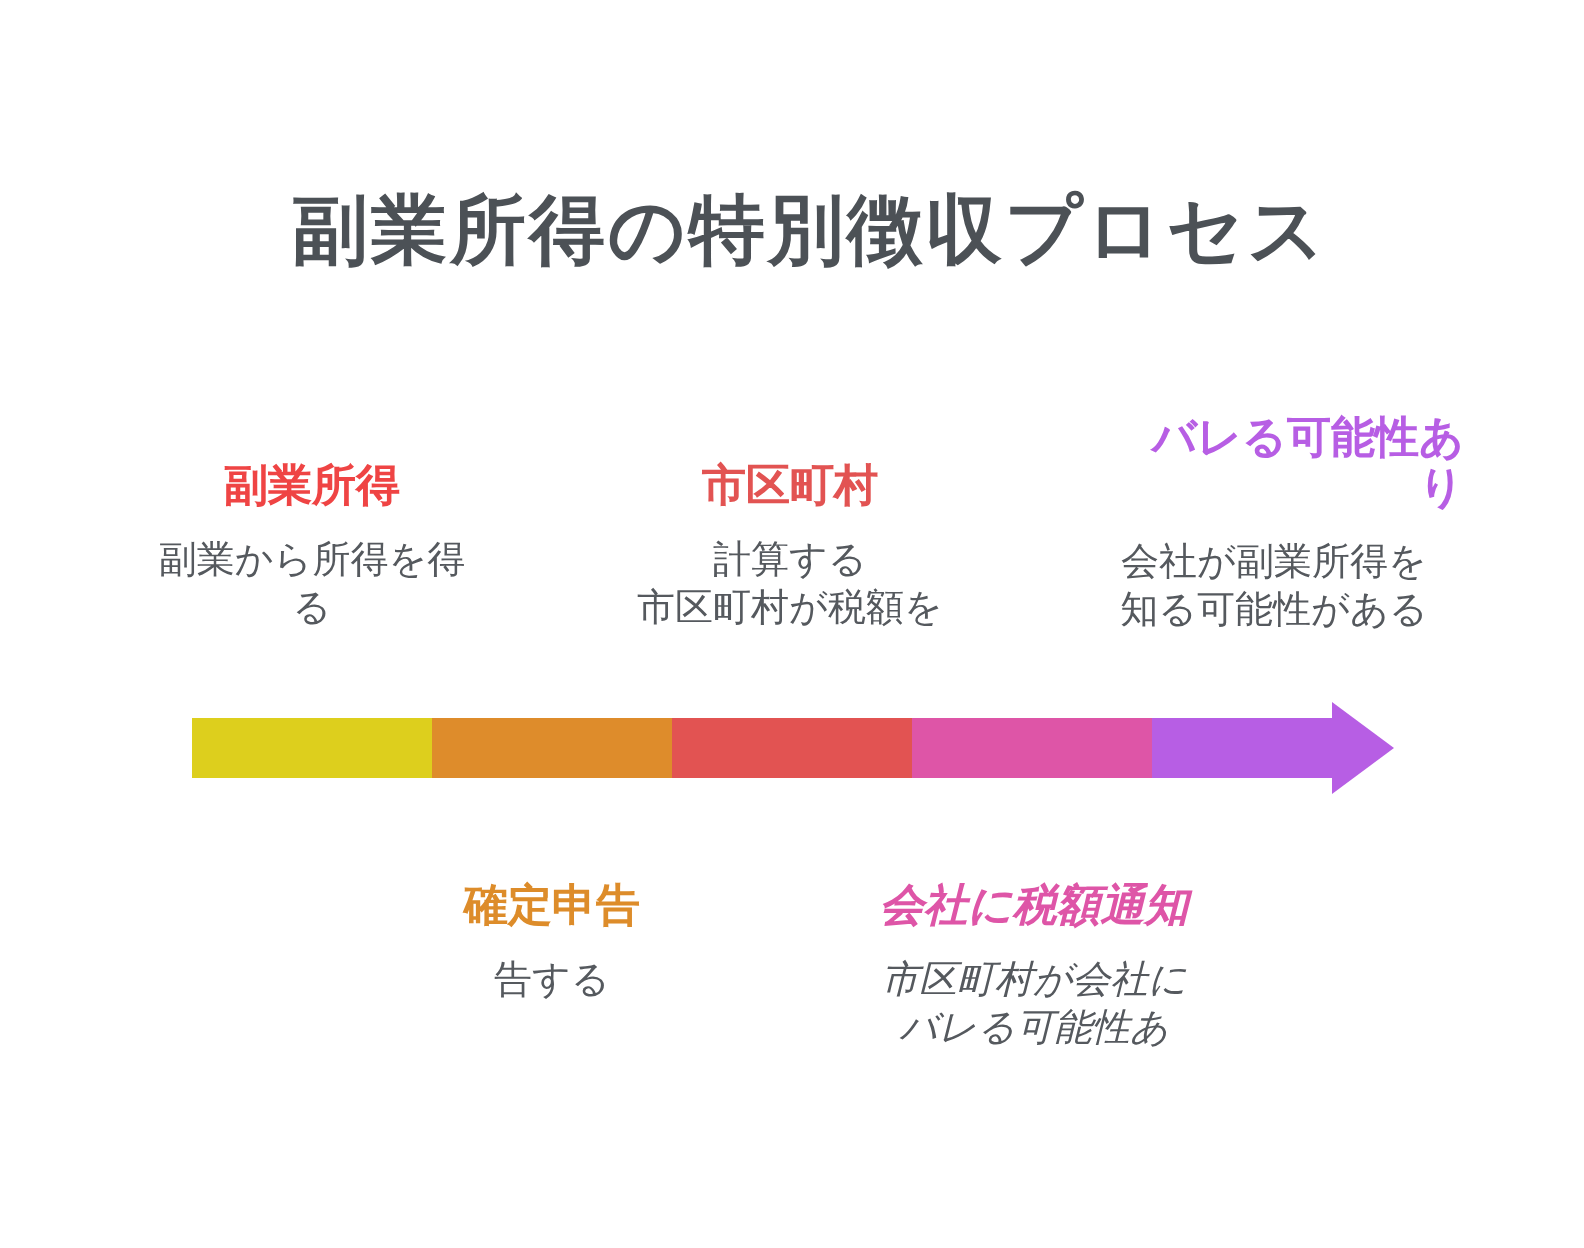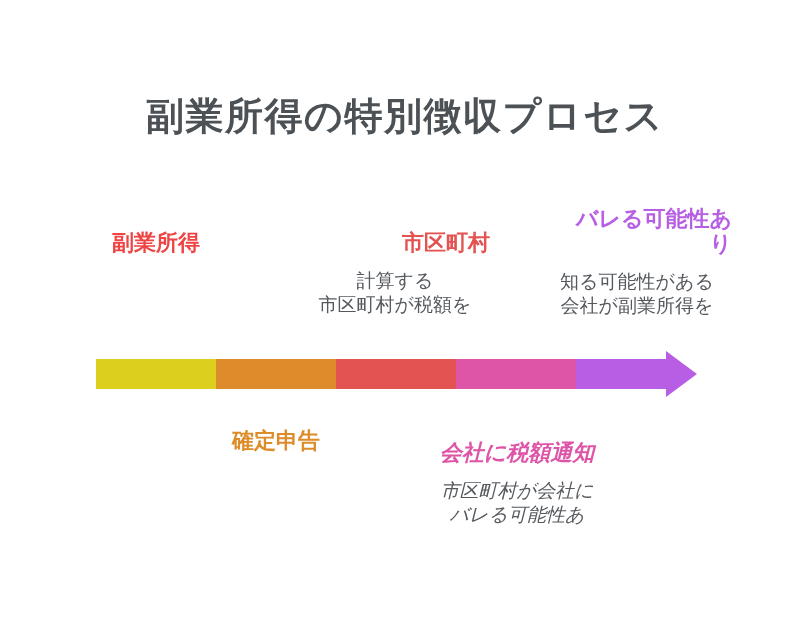--- a/index.html
+++ b/index.html
@@ -61,73 +61,78 @@
     left: 666px;
     top: 351px;
     width: 0;
     height: 0;
     border-top: 23px solid transparent;
     border-bottom: 23px solid transparent;
     border-left: 31px solid #b75ee4;
   }
   
   .pos-0 { left: 61px;  top: 230px; }
-  .pos-1 { left: 181px; top: 428px; }
+  .pos-1 { left: 181px; top: 440px; }
   .pos-2 { left: 300px; top: 230px; }
   .pos-3 { left: 422px; top: 440px; font-style: italic; }
   .pos-4 { left: 542px; top: 206px; }
 </style>
 </head>
 <body>
 
 <div class="canvas">
 
   <h1 class="title">副業所得の特別徴収プロセス</h1>
 
   <div class="step pos-0">
     <div class="step-label" style="color: #ef4444;">
       <span class="line">副業所得</span>
     </div>
+    <div class="step-desc">
+      <span class="line">副業から所得を得</span>
+      <span class="line">る</span>
+    </div>
   </div>
 
   <div class="step pos-2">
-    <div class="step-label" style="color: rgb(226, 83, 82); text-align: right;">
+    <div class="step-label" style="color: rgb(226, 83, 82);">
       <span class="line">市区町村</span>
     </div>
     <div class="step-desc">
       <span class="line">計算する</span>
       <span class="line">市区町村が税額を</span>
     </div>
   </div>
 
   <div class="step pos-4">
     <div class="step-label" style="color: rgb(183, 94, 228); text-align: right;">
       <span class="line">バレる可能性あ</span>
       <span class="line">り</span>
     </div>
     <div class="step-desc">
+      <span class="line">会社が副業所得を</span>
       <span class="line">知る可能性がある</span>
-      <span class="line">会社が副業所得を</span>
     </div>
   </div>
 
   <div class="arrow-body">
     <div class="seg" style="background-color: rgb(221, 207, 29);"></div>
     <div class="seg" style="background-color: rgb(222, 140, 43);"></div>
     <div class="seg" style="background-color: rgb(226, 83, 82);"></div>
     <div class="seg" style="background-color: rgb(222, 85, 167);"></div>
     <div class="seg seg-last" style="background-color: rgb(183, 94, 228);"></div>
   </div>
   <div class="arrow-head" style="border-left-color: rgb(183, 94, 228);"></div>
 
   <div class="step pos-1">
     <div class="step-label" style="color: rgb(221, 140, 42);">
       <span class="line">確定申告</span>
     </div>
     <div class="step-desc">
+      <span class="line">告する</span>
     </div>
   </div>
 
   <div class="step pos-3">
     <div class="step-label" style="color: rgb(222, 85, 167);">
       <span class="line">会社に税額通知</span>
     </div>
     <div class="step-desc">
       <span class="line">市区町村が会社に</span>
       <span class="line">バレる可能性あ</span>

